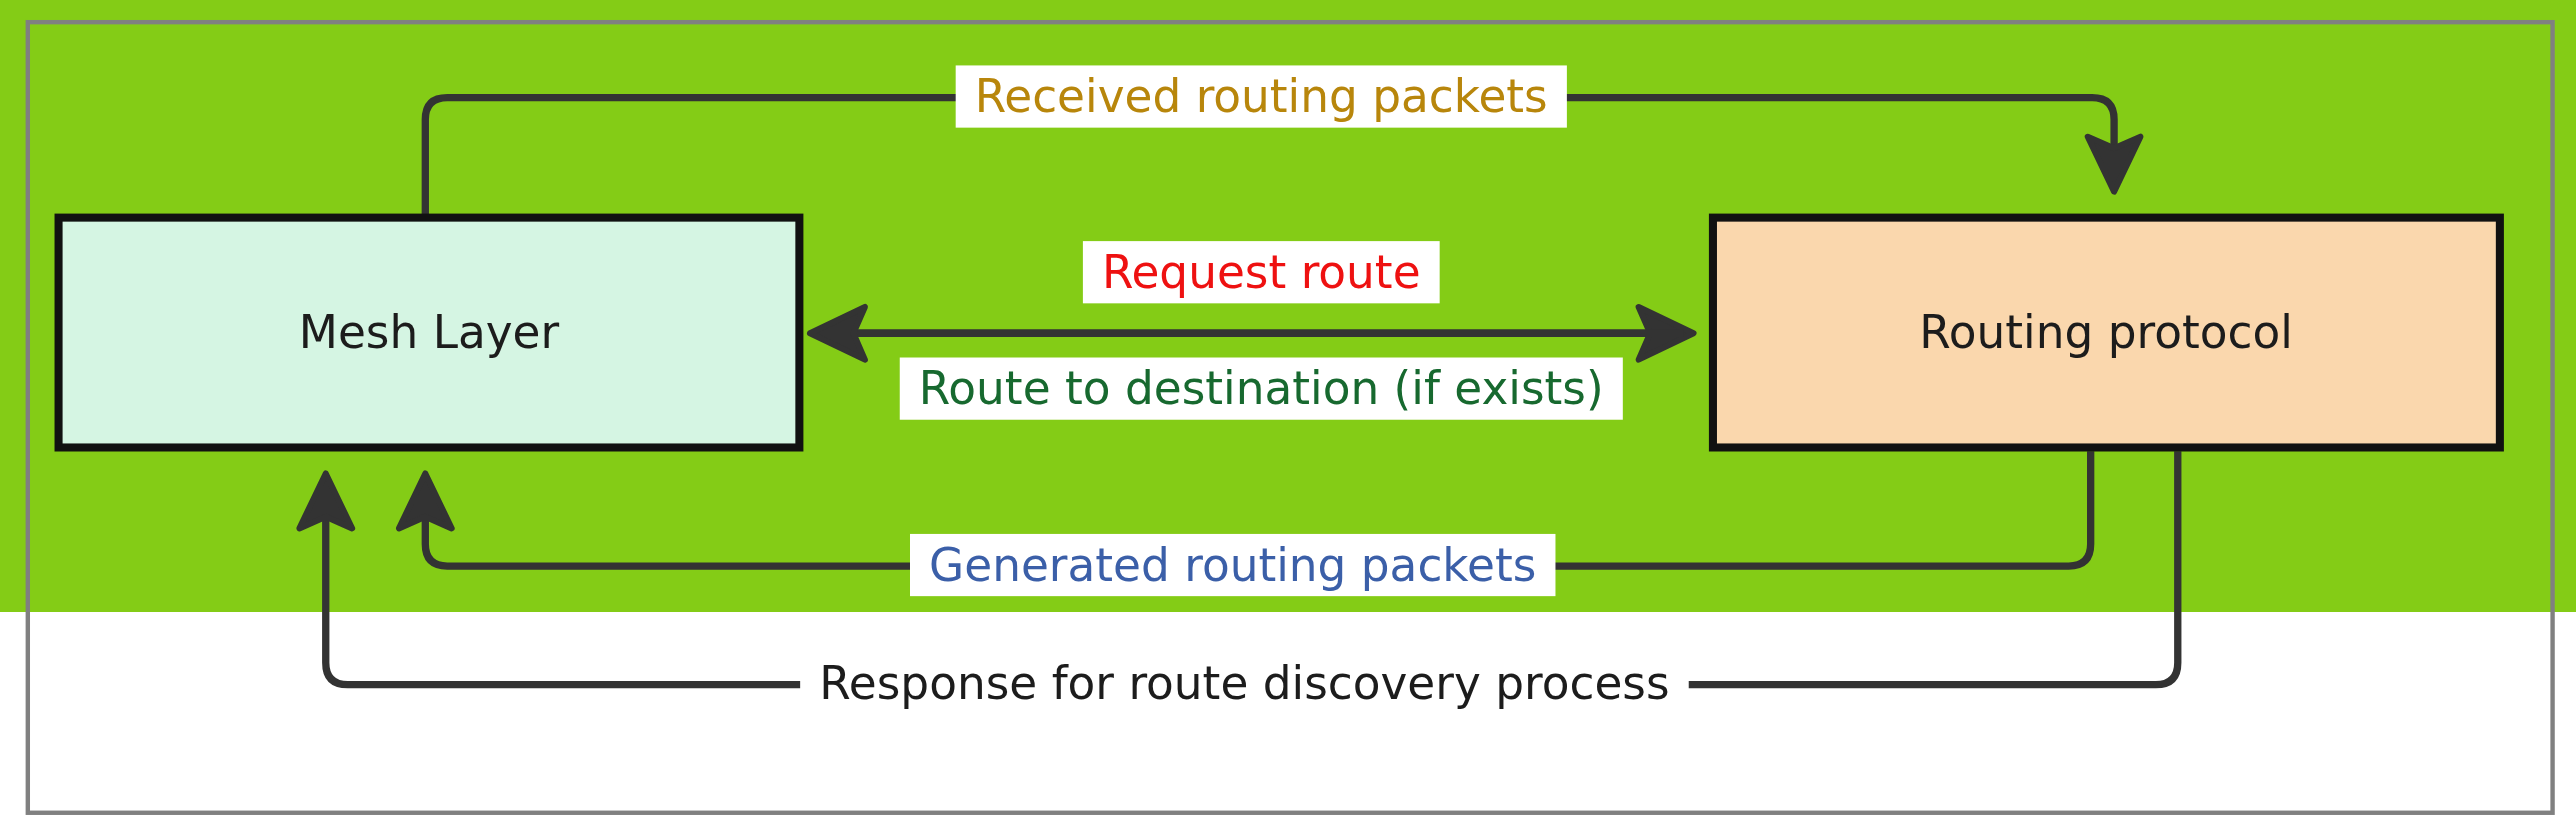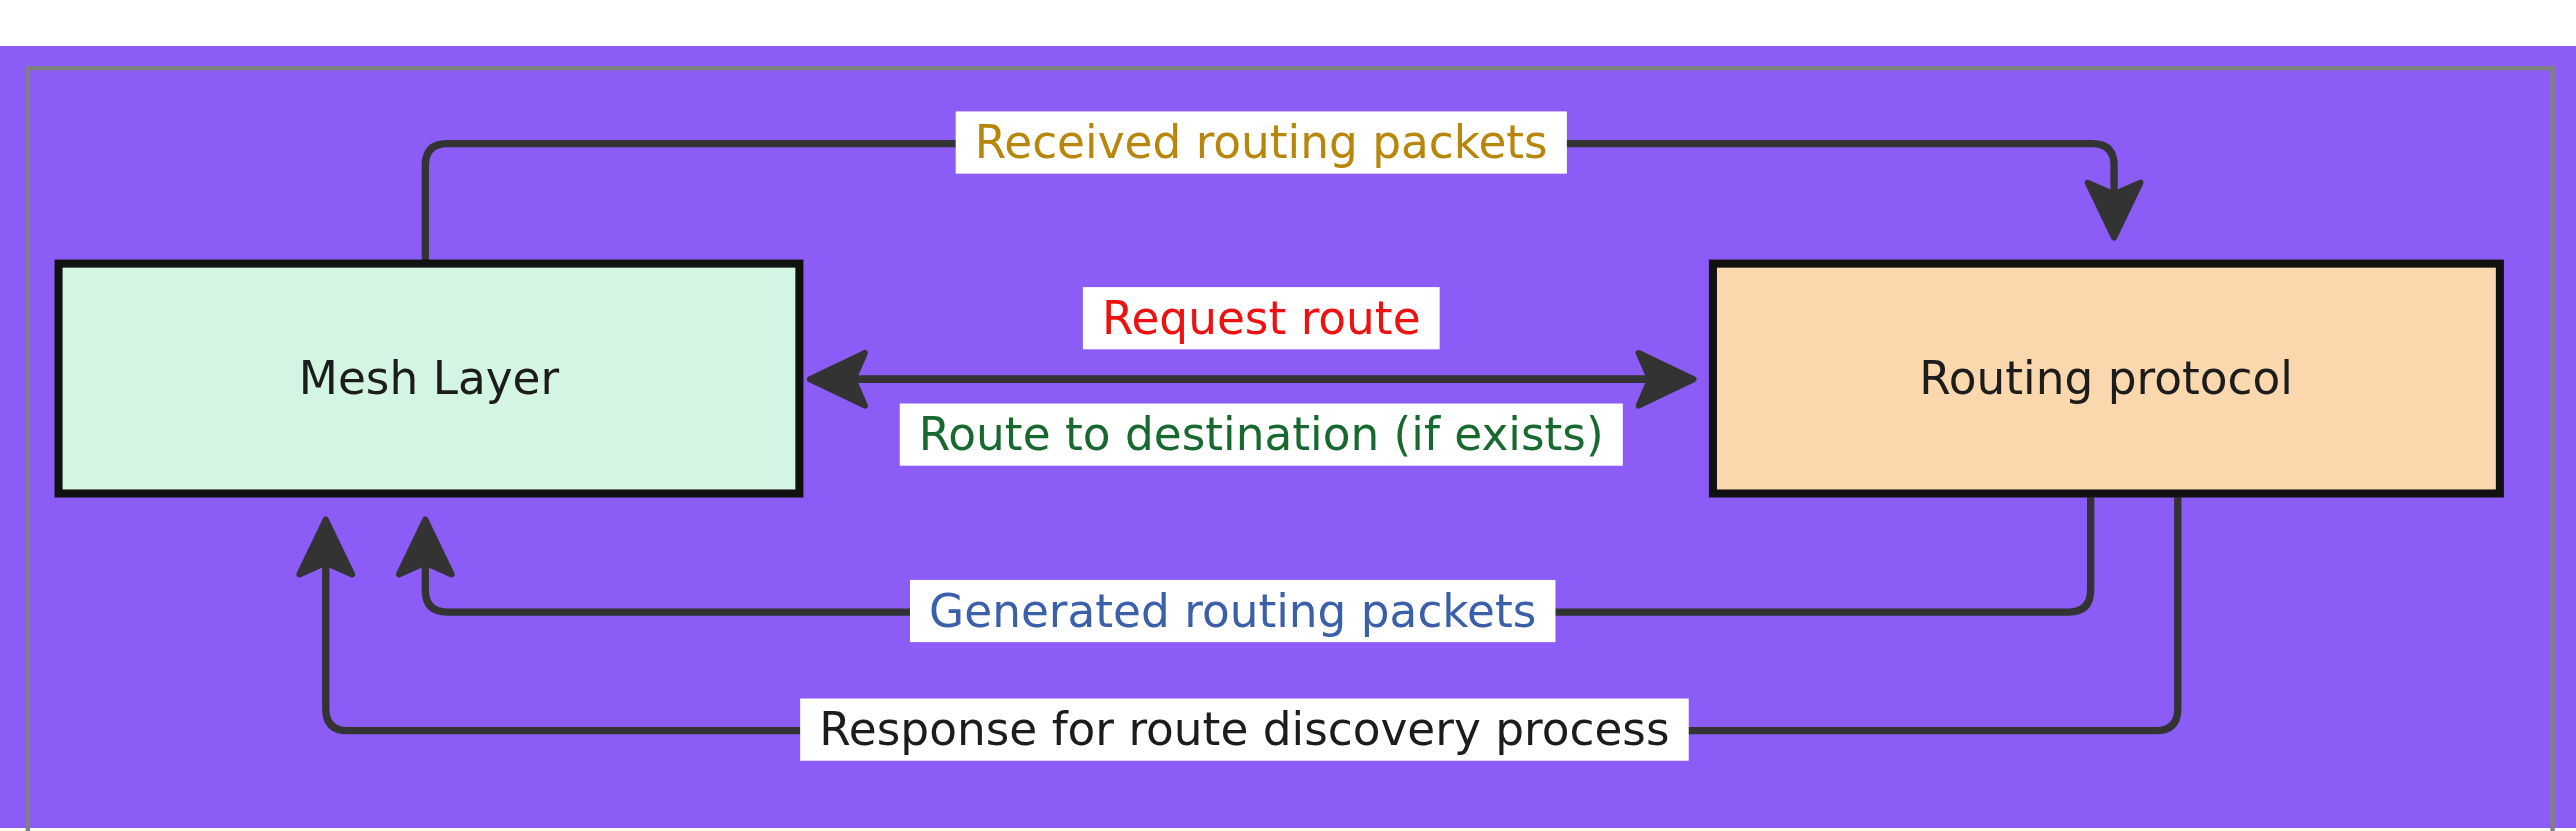--- a/index.html
+++ b/index.html
@@ -9,23 +9,22 @@
   }
   body {
     width: 2576px;
     height: 832px;
     font-family: "DejaVu Sans", sans-serif;
     overflow: hidden;
   }
   #figure-root {
     position: relative;
     width: 2576px;
-    height: 782px;
-    background: #8b5cf6;
-    margin-top: 46px;
+    height: 612px;
+    background: #84cc16;
   }
   #diagram-svg {
     position: absolute;
     top: 0;
     left: 0;
     width: 2576px;
     height: 832px;
     display: block;
   }
   .node-label {

